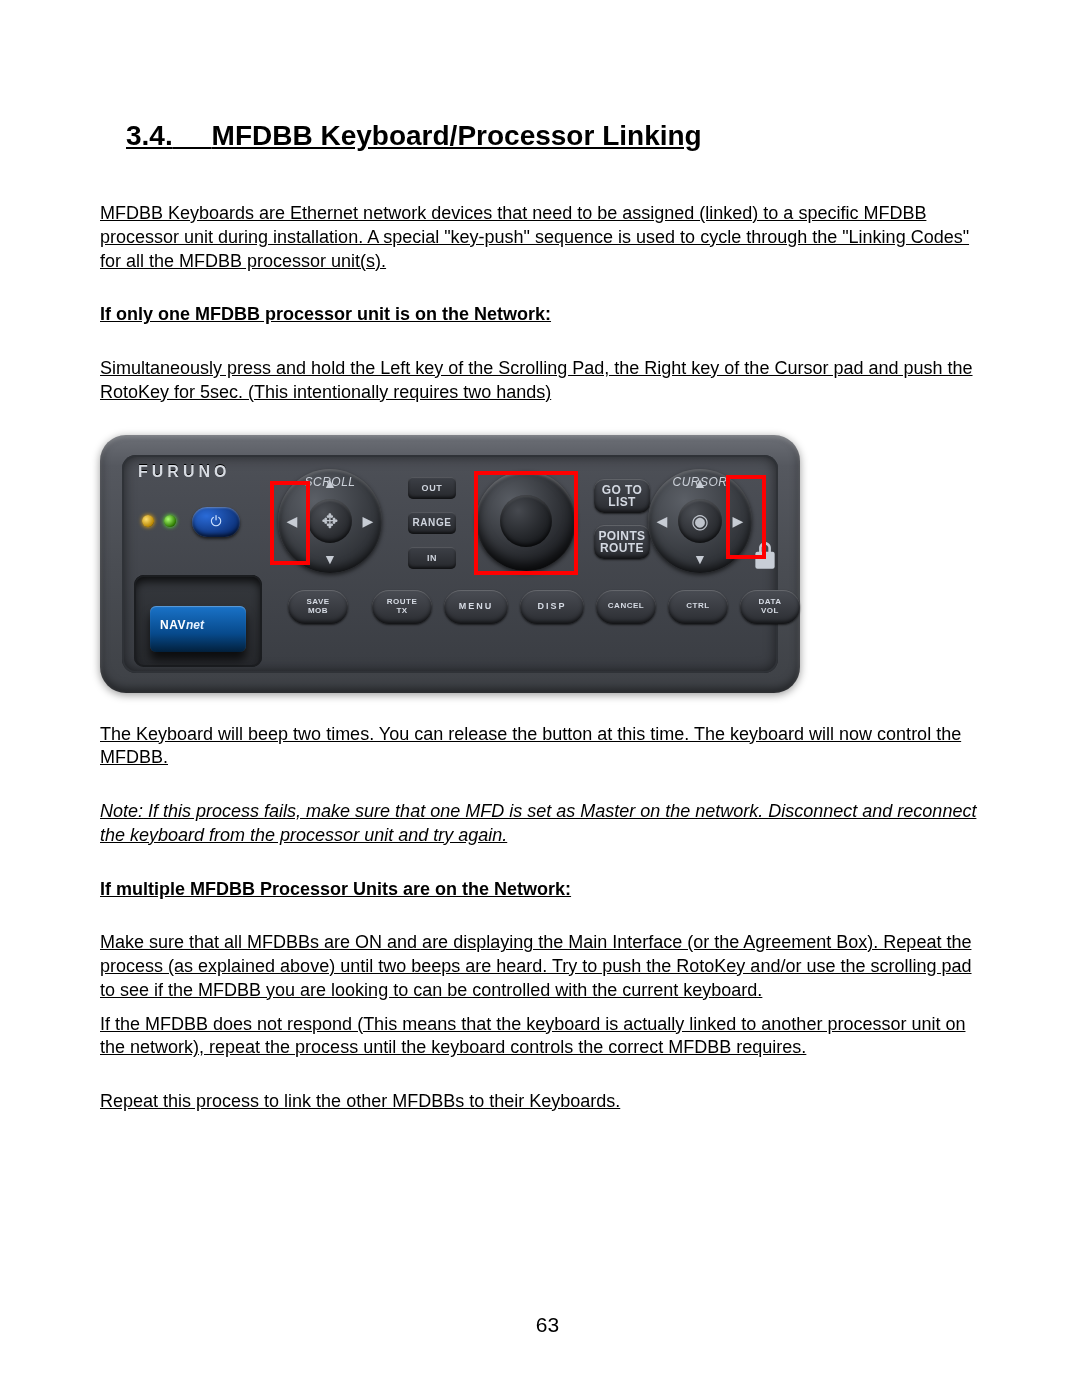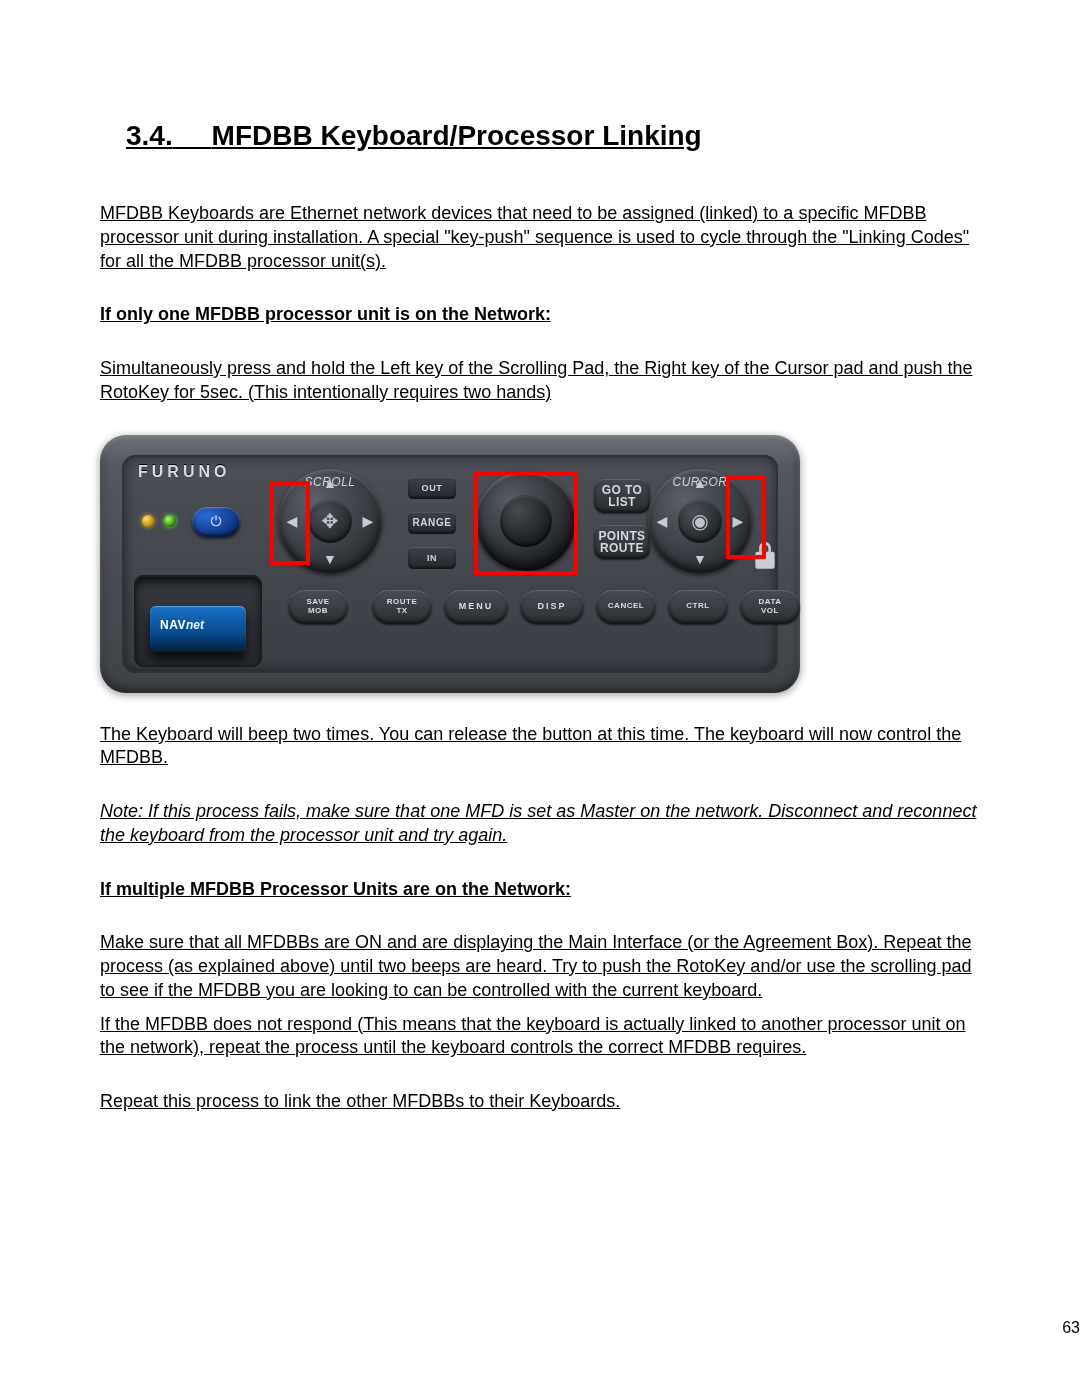--- a/index.html
+++ b/index.html
@@ -29,22 +29,22 @@
     margin: 0 0 30px 0;
   }
   p.tight { margin-bottom: 10px; }
   .bold { font-weight: bold; }
   .note { font-style: italic; }
   .note .u { text-decoration: underline; }
   .pagenum {
     position: absolute;
     bottom: 60px;
     left: 0; right: 0;
-    text-align: right;
-    font-size: 16px;
+    text-align: center;
+    font-size: 21px;
     margin-left: 15px;
   }
 
   
   .device-wrap {
     width: 700px;
     margin: 0 0 30px 0;
   }
   .device {
     position: relative;

